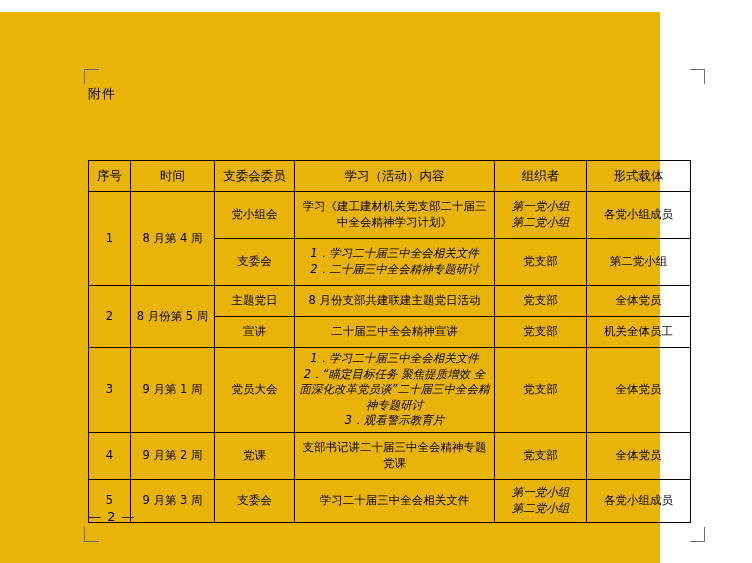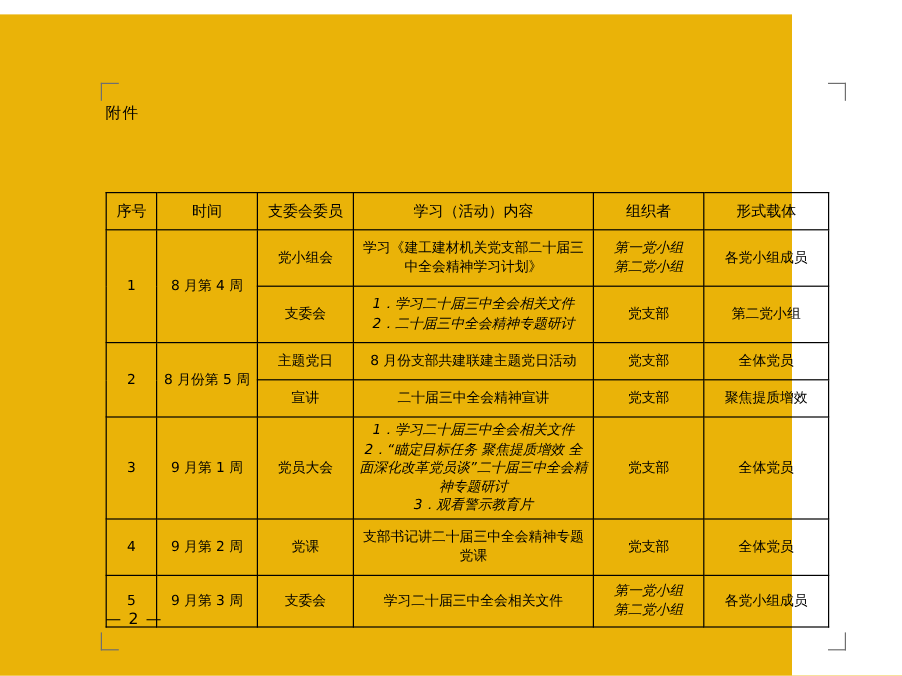--- a/index.html
+++ b/index.html
@@ -157,21 +157,21 @@
         <td rowspan="2">8 月份第 5 周</td>
         <td>主题党日</td>
         <td class="content-cell" style="height:24px">8 月份支部共建联建主题党日活动</td>
         <td>党支部</td>
         <td>全体党员</td>
       </tr>
       <tr>
         <td>宣讲</td>
         <td class="content-cell" style="height:24px">二十届三中全会精神宣讲</td>
         <td>党支部</td>
-        <td>聚焦提质增效</td>
+        <td>机关全体员工</td>
       </tr>
 
       <tr>
         <td>3</td>
         <td>9 月第 1 周</td>
         <td>党员大会</td>
         <td class="content-cell multi" style="height:74px">1．学习二十届三中全会相关文件
 2．“瞄定目标任务  聚焦提质增效  全面深化改革党员谈”二十届三中全会精神专题研讨
 3．观看警示教育片</td>
         <td>党支部</td>

